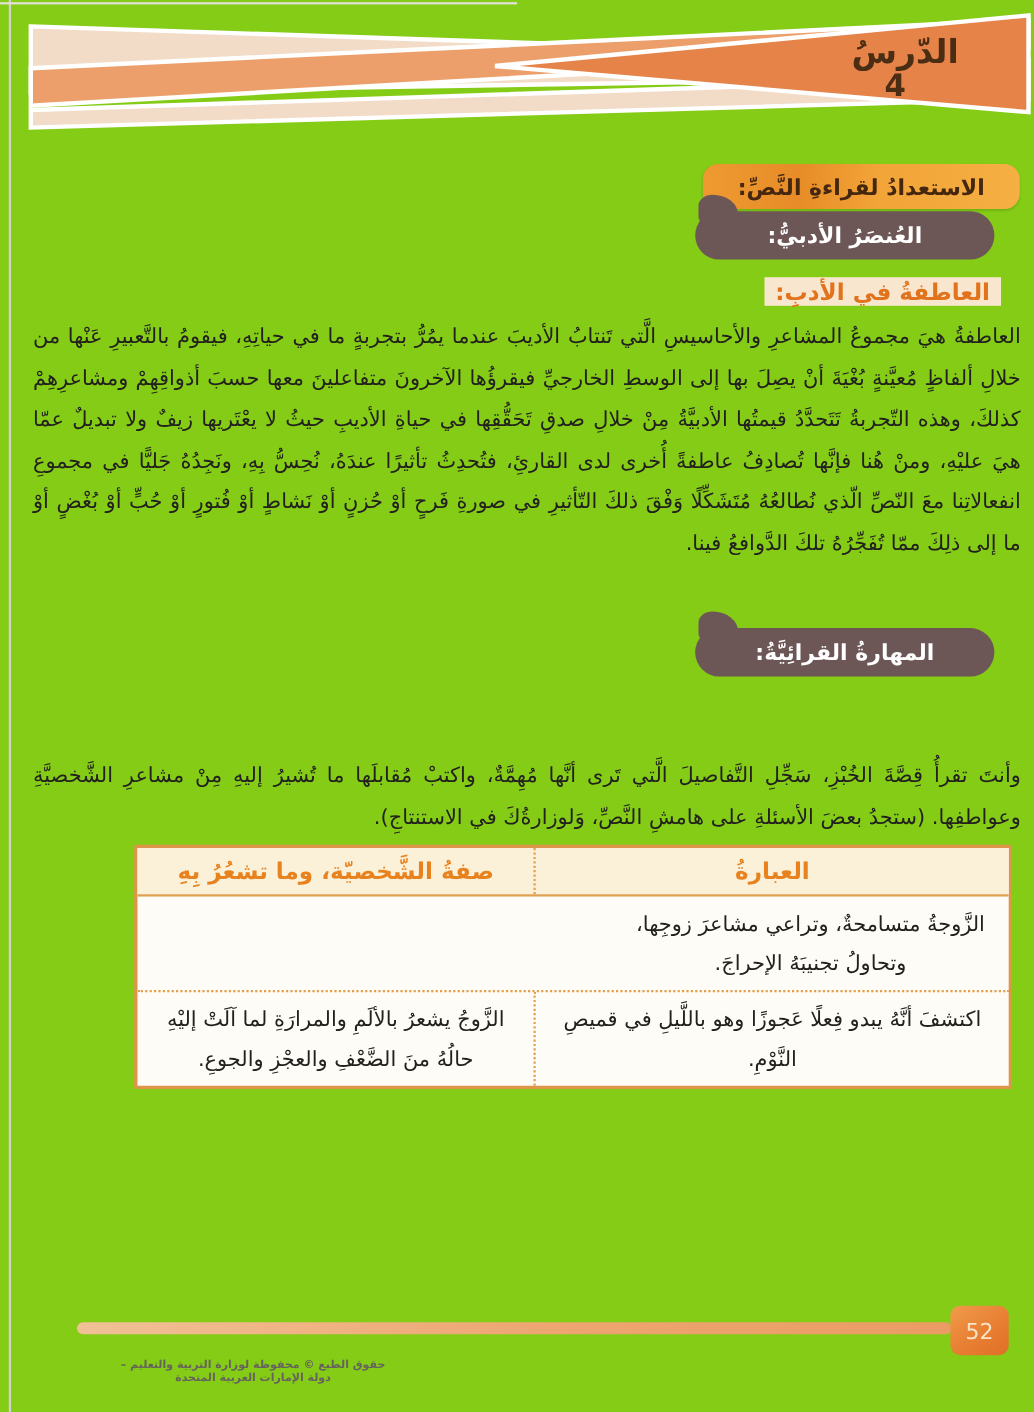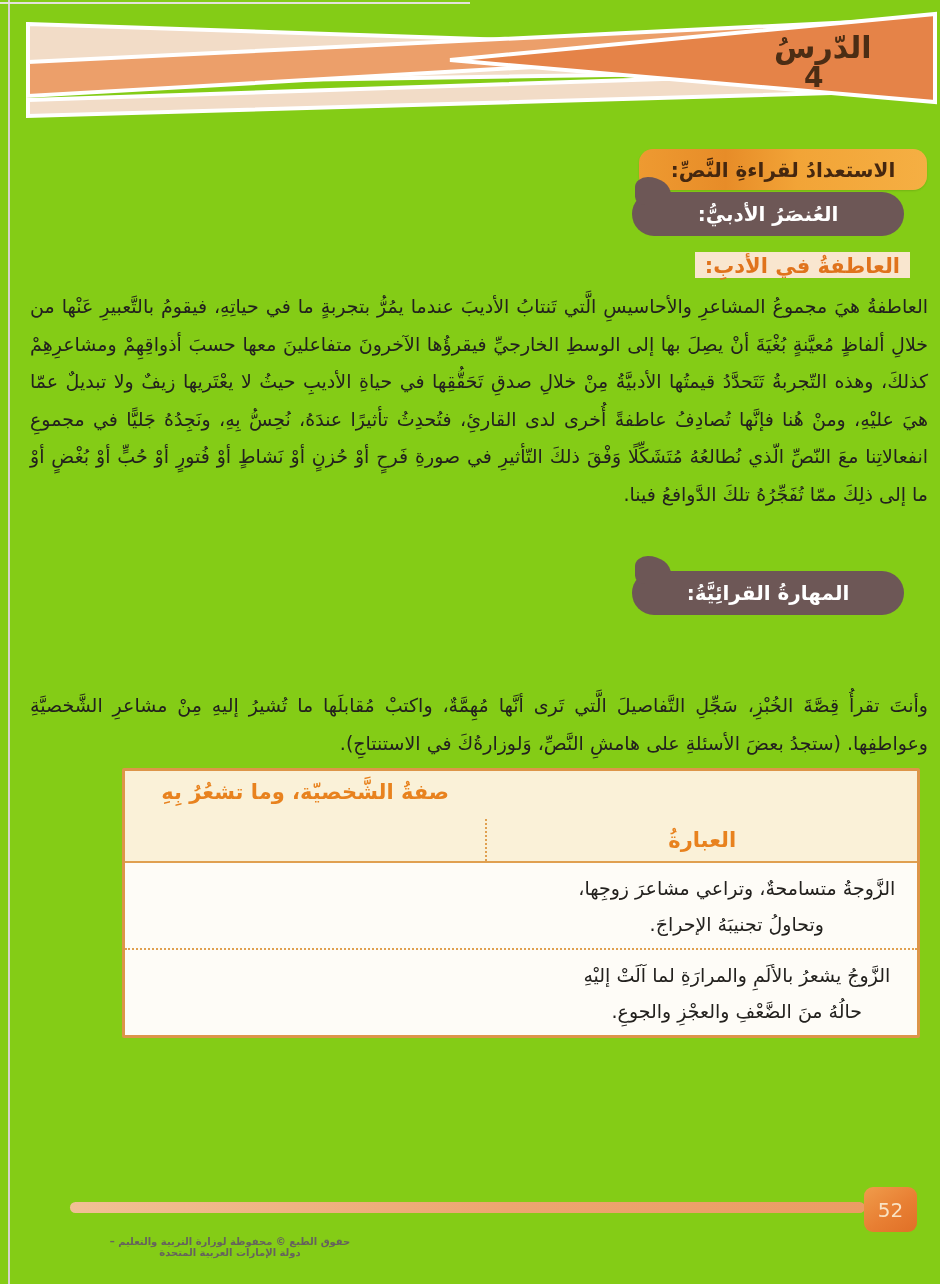--- a/index.html
+++ b/index.html
@@ -73,21 +73,21 @@
     height:42px;display:flex;align-items:center;justify-content:center;
     color:#e8821e;font-weight:bold;font-size:21px;padding:0;
   }
   .t-row{border-bottom:2px dotted #e0a050;}
   .t-row:last-child{border-bottom:none;}
   .t-row .t-cell{
     min-height:85px;display:flex;align-items:center;justify-content:center;
     text-align:center;font-size:19px;line-height:36px;padding:6px 16px;
     box-sizing:border-box;color:#23211e;
   }
-  .t-cell.phrase-col{width:54.5%;border-left:2px dotted #e0a050;box-sizing:border-box;margin-top:48px;}
+  .t-cell.phrase-col{width:54.5%;border-left:2px dotted #e0a050;box-sizing:border-box;}
   .t-cell.trait-col{width:45.5%;}
 
   
   .footer-bar{
     position:absolute;top:1202px;left:70px;width:795px;height:11px;
     border-radius:6px;
     background:linear-gradient(90deg,#f1c096 0%,#eda571 55%,#eb9c64 100%);
   }
   .page-box{
     position:absolute;top:1187px;left:864px;width:53px;height:45px;
@@ -137,20 +137,21 @@
 
   <div class="skill-table">
     <div class="t-head">
       <div class="t-cell phrase-col">العبارةُ</div>
       <div class="t-cell trait-col">صفةُ الشَّخصيّة، وما تشعُرُ بِهِ</div>
     </div>
     <div class="t-row">
       <div class="t-cell trait-col">الزَّوجةُ متسامحةٌ، وتراعي مشاعرَ زوجِها، وتحاولُ تجنيبَهُ الإحراجَ.</div>
     </div>
     <div class="t-row">
+      <div class="t-cell phrase-col">اكتشفَ أنَّهُ يبدو فِعلًا عَجوزًا وهو باللَّيلِ في قميصِ النَّوْمِ.</div>
       <div class="t-cell trait-col">الزَّوجُ يشعرُ بالألَمِ والمرارَةِ لما آلَتْ إليْهِ حالُهُ منَ الضَّعْفِ والعجْزِ والجوعِ.</div>
     </div>
   </div>
 
   <div class="footer-bar"></div>
   <div class="page-box">52</div>
   <div class="copyright">حقوق الطبع © محفوظة لوزارة التربية والتعليم – دولة الإمارات العربية المتحدة</div>
 
 </div>
 

